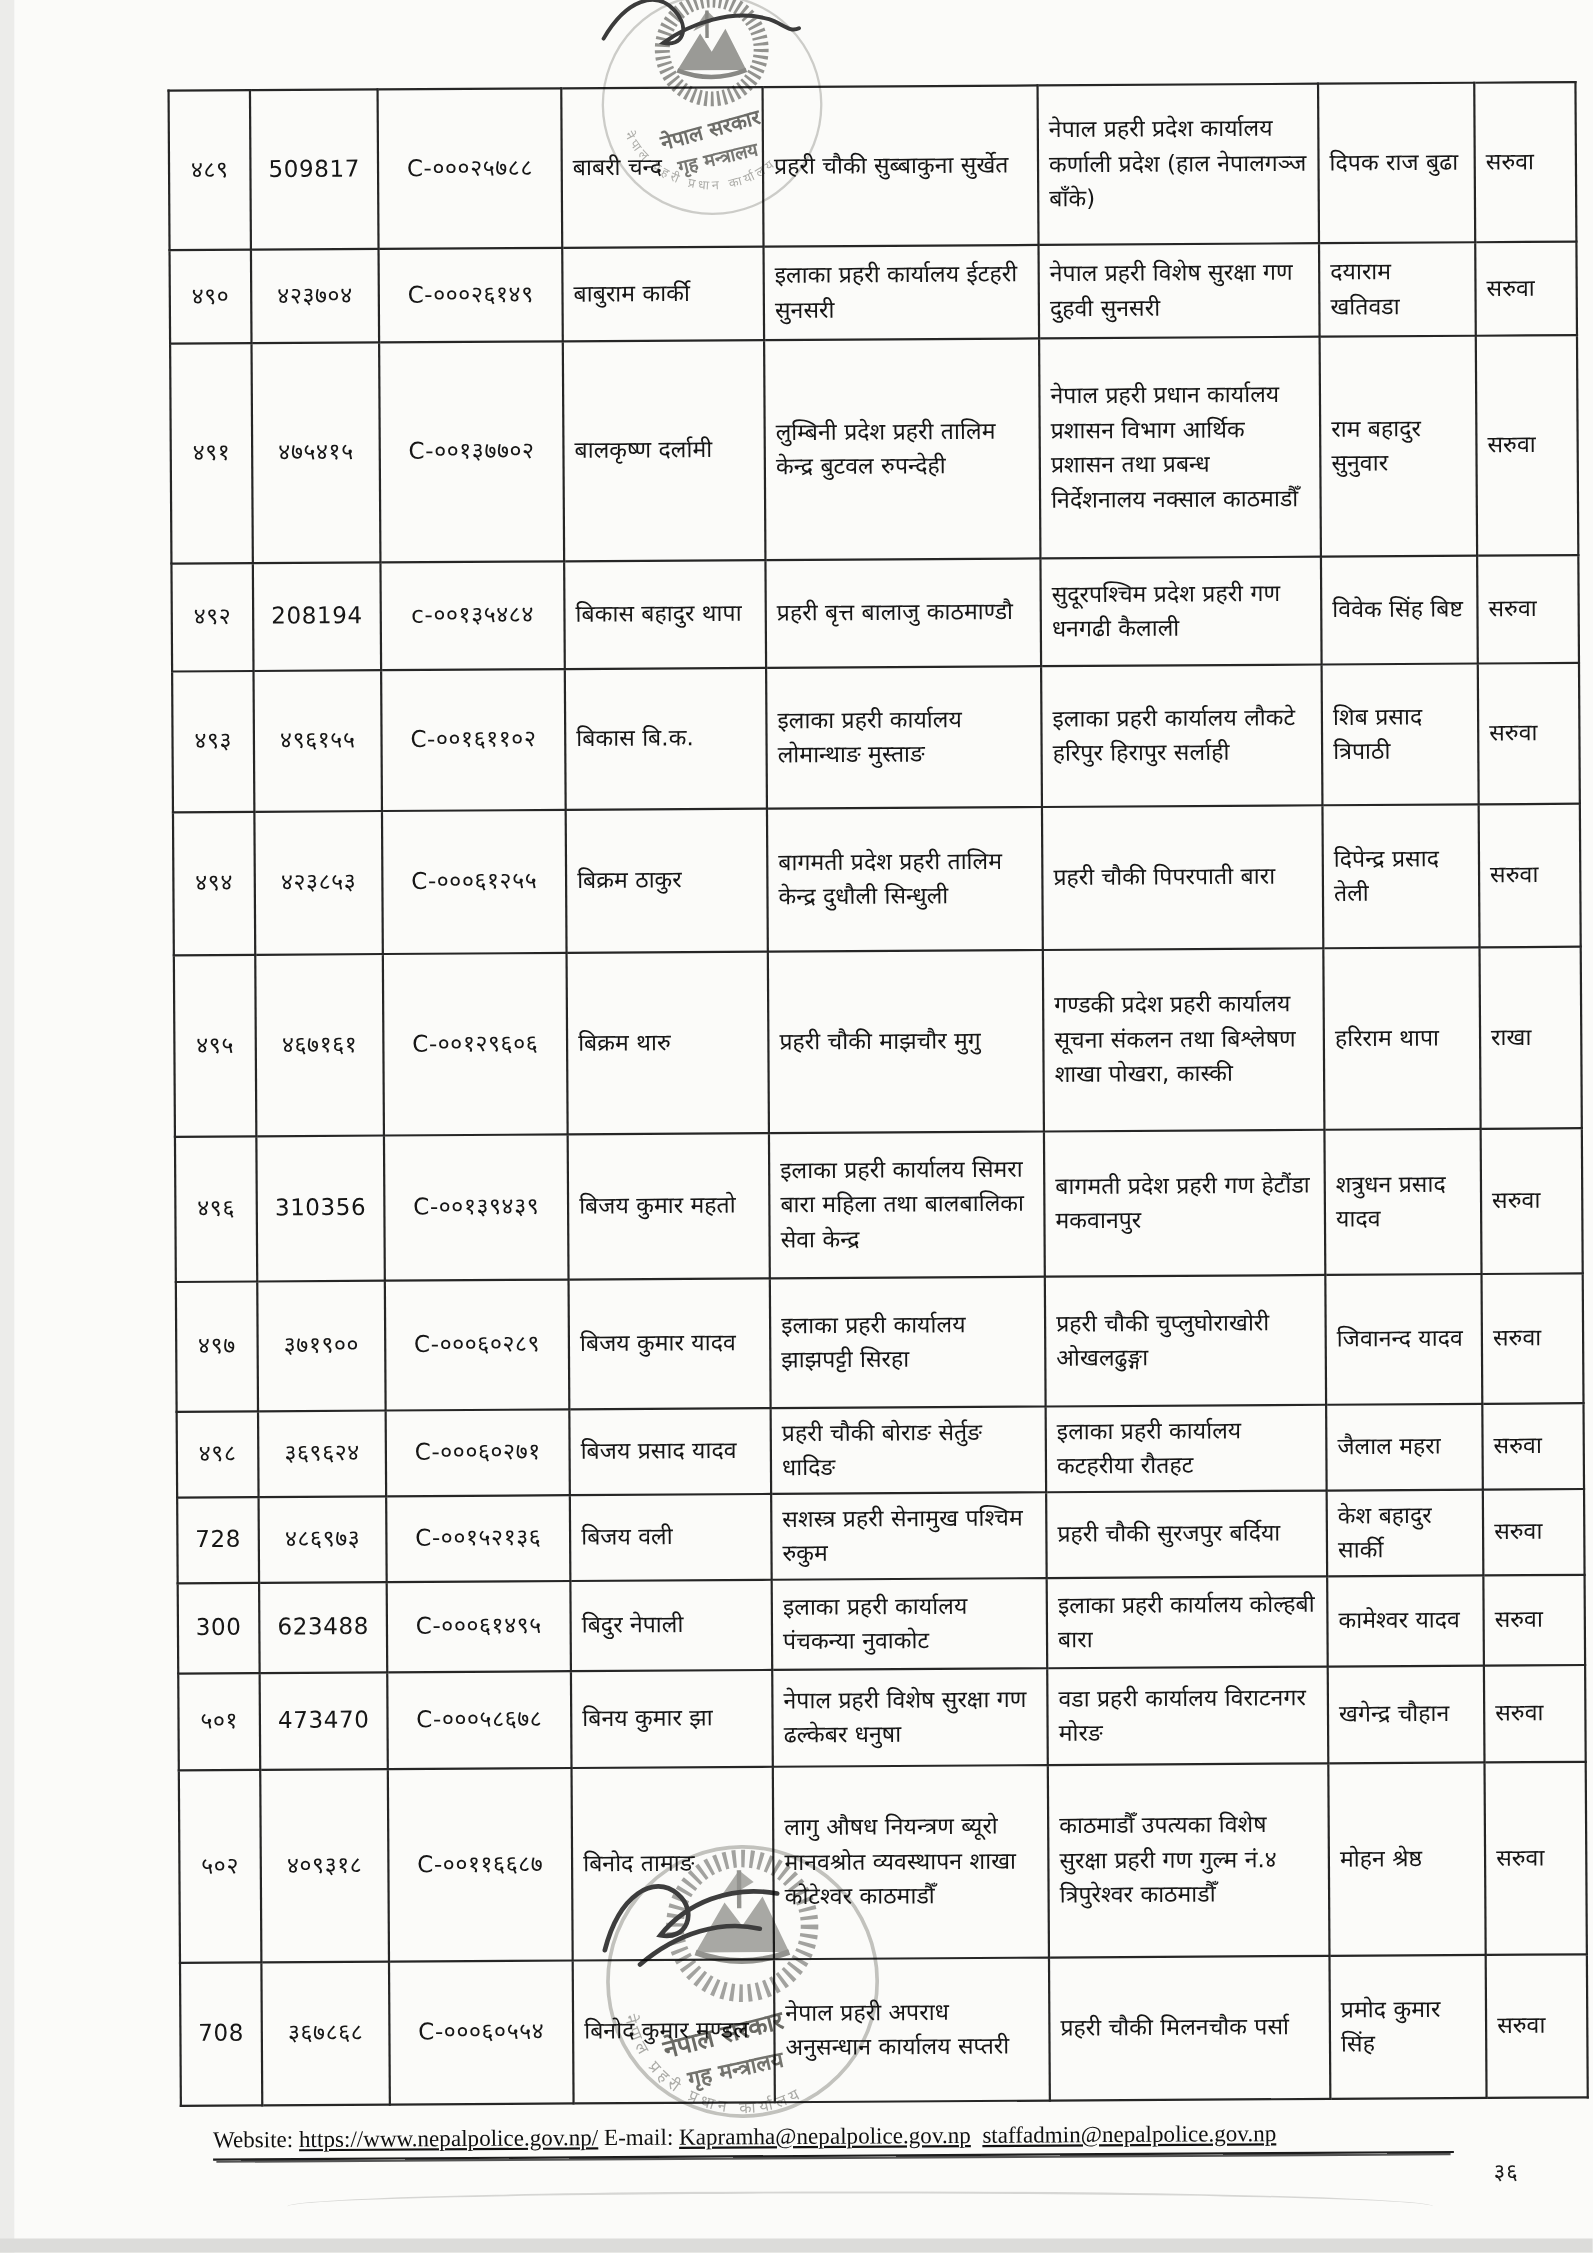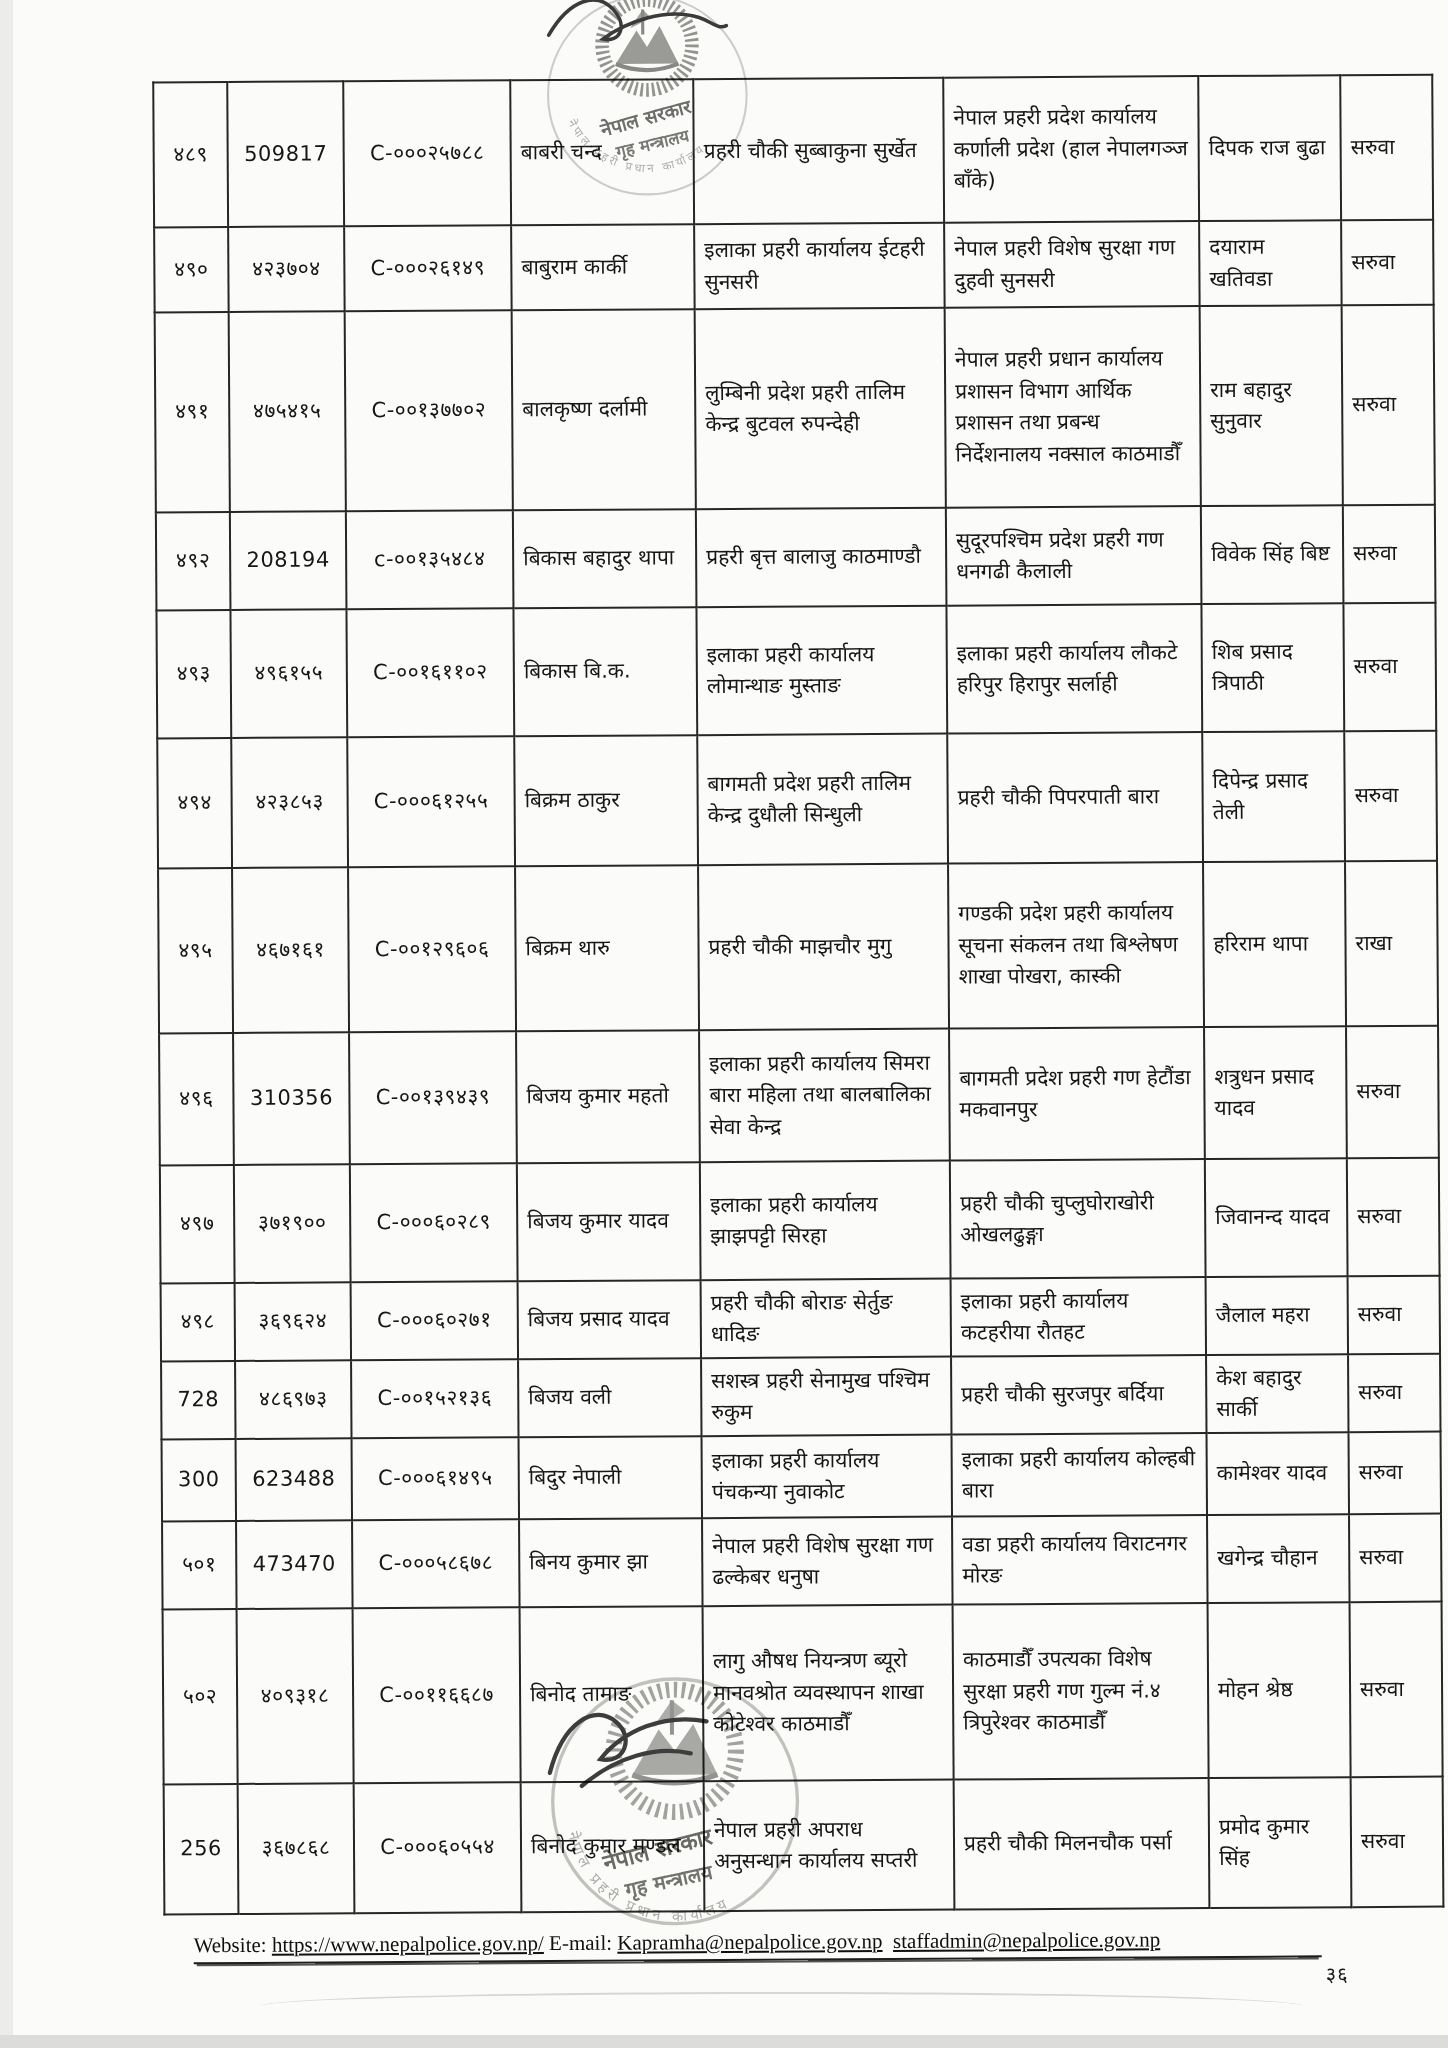--- a/index.html
+++ b/index.html
@@ -50,21 +50,21 @@
   .stamp-bottom{left:532px;top:1668px;width:266px;height:282px;}
 
   .footer{
     position:absolute;left:188px;top:1930px;width:1128px;
     font-family:"Liberation Serif",serif;font-size:21px;color:#101010;
     border-bottom:2px solid #1c1c1c;box-shadow:0 5px 0 -3px #555;
     padding-bottom:4px;white-space:nowrap;
   }
   .footer .lnk{text-decoration:underline;}
   .page-number{
-    position:absolute;left:1320px;top:1964px;
+    position:absolute;left:1352px;top:1964px;
     font-size:20px;color:#1a1a1a;letter-spacing:1px;
   }
 </style>
 </head>
 <body>
 
 <div class="scan-left-strip"></div>
 
 <div class="sheet">
 
@@ -214,21 +214,21 @@
     <td class="c-sn">५०२</td>
     <td class="c-no">४०९३१८</td>
     <td class="c-code">C-००११६६८७</td>
     <td class="c-name">बिनोद तामाङ</td>
     <td class="c-from">लागु औषध नियन्त्रण ब्यूरो मानवश्रोत व्यवस्थापन शाखा कोटेश्वर काठमाडौँ</td>
     <td class="c-to">काठमाडौँ उपत्यका विशेष सुरक्षा प्रहरी गण गुल्म नं.४ त्रिपुरेश्वर काठमाडौँ</td>
     <td class="c-repl">मोहन श्रेष्ठ</td>
     <td class="c-status">सरुवा</td>
   </tr>
         <tr>
-    <td class="c-sn">256</td>
+    <td class="c-sn">708</td>
     <td class="c-no">३६७८६८</td>
     <td class="c-code">C-०००६०५५४</td>
     <td class="c-name">बिनोद कुमार मण्डल</td>
     <td class="c-from">नेपाल प्रहरी अपराध अनुसन्धान कार्यालय सप्तरी</td>
     <td class="c-to">प्रहरी चौकी मिलनचौक पर्सा</td>
     <td class="c-repl">प्रमोद कुमार सिंह</td>
     <td class="c-status">सरुवा</td>
   </tr>
       </tbody>
   </table>

